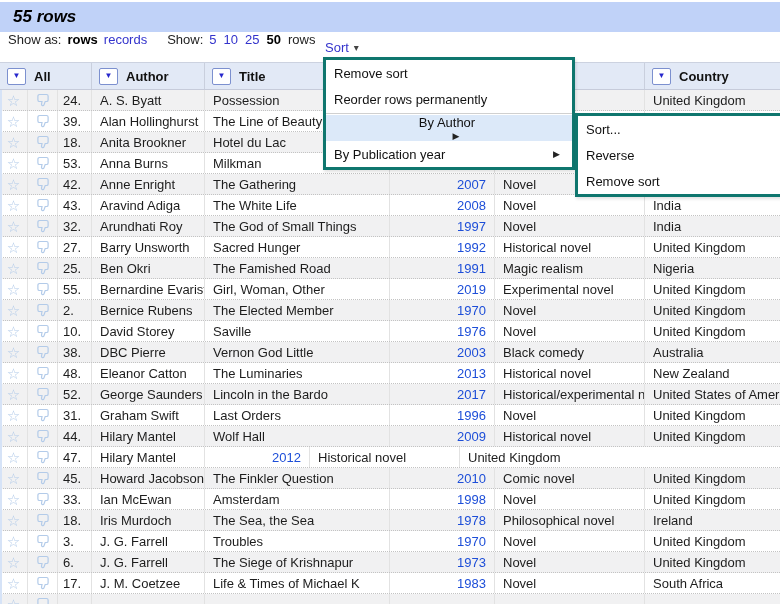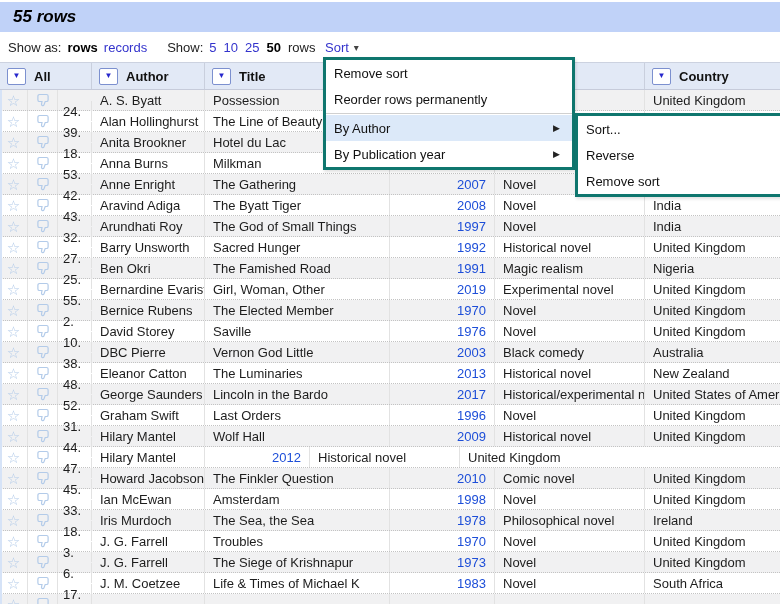--- a/index.html
+++ b/index.html
@@ -5,21 +5,21 @@
   html,body{margin:0;padding:0;background:#fff;}
   .app{position:relative;width:780px;height:604px;overflow:hidden;background:#fff;
        font-family:"Liberation Sans",sans-serif;}
 
   
   .titlebar{margin-top:2px;height:30px;background:#c0d2f8;display:flex;align-items:center;
             padding-left:13px;box-sizing:border-box;font-style:italic;}
   .titlebar span{font-size:17px;font-weight:bold;color:#000;}
 
   
-  .toolbar{position:relative;height:30px;display:flex;align-items:center;font-size:13px;
+  .toolbar{position:relative;height:30px;display:flex;align-items:flex-start;font-size:13px;
            color:#222;padding-left:8px;background:#fff;box-sizing:border-box;}
   .toolbar .lbl{margin-right:6px;}
   .toolbar .bold{font-weight:bold;color:#000;}
   .link{color:#3333cc;cursor:pointer;}
   .mr6{margin-right:6px;} .mr7{margin-right:7px;} .mr20{margin-right:20px;}
   .sort-btn{position:absolute;left:325px;top:0;height:100%;display:flex;align-items:center;gap:5px;}
   .caret{color:#444;font-size:10px;}
 
   
   .thead{display:flex;height:28px;background:#e2e9f6;border-top:1px solid #ccd2e0;
@@ -38,36 +38,36 @@
   .w-year{width:105px;min-width:105px;}   .w-genre{width:150px;min-width:150px;}
   .w-country{width:135px;min-width:135px;}
 
   
   .t-row{display:flex;height:20px;border-bottom:1px dotted #c3c3c3;background:#fff;}
   .tbody .t-row:nth-child(odd){background:#f1f1f2;}
   .t-cell{border-right:1px solid #e2e2e2;height:100%;display:flex;align-items:center;
           font-size:13px;color:#1d1d1d;overflow:hidden;white-space:nowrap;box-sizing:border-box;}
   .t-cell:last-child{border-right:none;}
   .c-star,.c-thumb{justify-content:center;}
-  .c-num{padding-left:5px;margin-top:11px;}
+  .c-num{padding-left:5px;}
   .c-author,.c-title,.c-genre,.c-country{padding-left:8px;}
   .c-year{justify-content:flex-end;padding-right:8px;color:#1d4ed8;}
   .star{color:#b3cbe9;font-size:15px;line-height:1;cursor:pointer;}
   .partial-row{height:10px;overflow:hidden;background:#f1f1f2;}
   .partial-row .t-cell{height:20px;}
   .left-strip{position:absolute;left:0;top:90px;width:2px;height:514px;background:#d6e3f7;z-index:5;}
 
   
   .menu{position:absolute;background:#fff;border:3px solid #0f766e;z-index:20;
         box-shadow:1px 2px 3px rgba(0,0,0,0.12);box-sizing:border-box;}
   .main-menu{left:323px;top:57px;width:252px;}
   .sub-menu{left:575px;top:113px;width:212px;}
   .menu-item{height:26px;padding:0 12px 0 8px;font-size:13px;color:#111;display:flex;
              justify-content:space-between;align-items:center;cursor:pointer;white-space:nowrap;}
-  .menu-item.highlighted{background:#dce9f9;}
+  .menu-item.highlighted{background:#dce9f9;flex-direction:column;}
   .menu-sep{border-top:1px solid #d0d0d0;margin:1px 0;}
   .sub-arrow{font-size:9px;color:#222;margin-left:18px;}
 </style>
 </head>
 <body>
 
 <div class="app">
 
   <div class="titlebar">
     <span>55 rows</span>
@@ -207,21 +207,21 @@
     <div class="t-cell c-star w-star">
           <span class="star">☆</span>
         </div>
     <div class="t-cell c-thumb w-thumb">
       <svg width="16" height="16" viewBox="0 0 16 16">
         <path d="M4.5 2.5 h7 a1.6 1.6 0 0 1 1.6 1.6 v3.8 a1.6 1.6 0 0 1 -1.6 1.6 h-1.3 l-1.2 3.3 a1.3 1.3 0 0 1 -2.5 -0.6 l0.5 -2.7 h-2.5 a1.6 1.6 0 0 1 -1.6 -1.6 v-3.8 a1.6 1.6 0 0 1 1.6 -1.6 z" fill="none" stroke="#b3cbe9" stroke-width="1.2"></path>
       </svg>
     </div>
     <div class="t-cell c-num w-num">43.</div>
     <div class="t-cell c-author w-author">Aravind Adiga</div>
-    <div class="t-cell c-title w-title">The Byatt Tiger</div>
+    <div class="t-cell c-title w-title">The White Life</div>
     <div class="t-cell c-year w-year">2008</div>
     <div class="t-cell c-genre w-genre">Novel</div>
     <div class="t-cell c-country w-country">India</div>
   </div>
       <div class="t-row">
     <div class="t-cell c-star w-star">
           <span class="star">☆</span>
         </div>
     <div class="t-cell c-thumb w-thumb">
       <svg width="16" height="16" viewBox="0 0 16 16">

